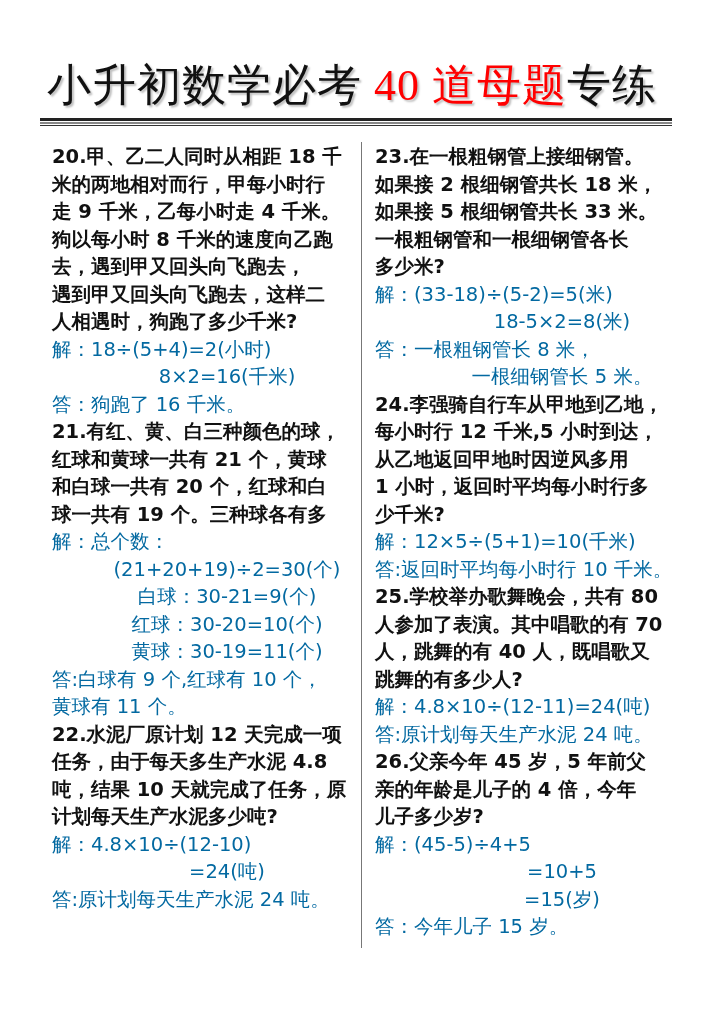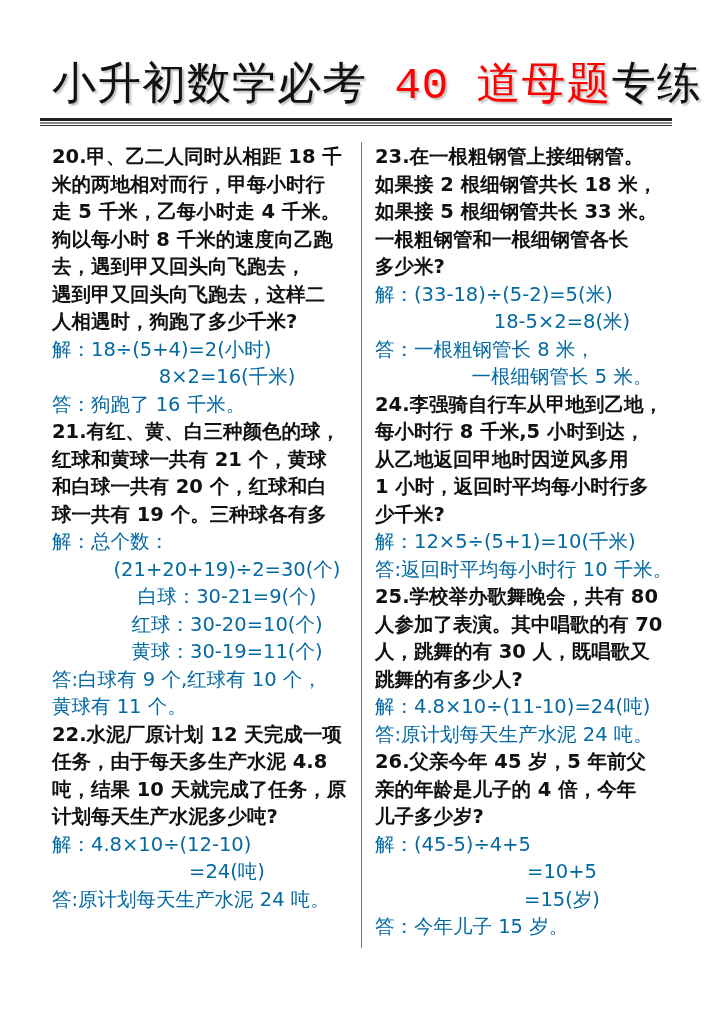--- a/index.html
+++ b/index.html
@@ -1,19 +1,19 @@
 <!DOCTYPE html>
 <html><head>
 <meta charset="utf-8">
 <style>
   html, body { margin: 0; padding: 0; background: #ffffff; }
   body { width: 724px; height: 1024px; position: relative; overflow: hidden;
          font-family: "DejaVu Sans", "Liberation Sans", sans-serif; color: #111; }
-  .title { position: absolute; left: 52px; top: 58px; width: 632px; text-align: center;
-           font-family: Liberation Mono, monospace; font-size: 44px; line-height: 56px;
+  .title { position: absolute; left: 36px; top: 58px; width: 632px; text-align: center;
+           font-family: Liberation Serif, serif; font-size: 44px; line-height: 56px;
            letter-spacing: 1px; color: #111; white-space: nowrap;
            text-shadow: 2px 2px 2px rgba(0,0,0,0.25); }
   .title .red { color: #ff0000; }
   .rule { position: absolute; left: 40px; width: 632px; }
   .rule.r1 { top: 118px; height: 3px; background: #222; }
   .rule.r2 { top: 122px; height: 2px; background: #888; }
   .rule.r3 { top: 125px; height: 1px; background: #333; }
   .divider { position: absolute; left: 361px; top: 142px; width: 1px; height: 806px; background: #777; }
   .col { position: absolute; top: 143px; font-size: 19.5px; line-height: 27.5px; }
   .col.left { left: 52px; width: 306px; }
@@ -32,21 +32,21 @@
 <div class="rule r2"></div>
 <div class="rule r3"></div>
 
 <div class="divider"></div>
 
 <div class="col left">
 
   <div>
     <div class="line q">20.甲、乙二人同时从相距 18 千</div>
     <div class="line q">米的两地相对而行，甲每小时行</div>
-    <div class="line q">走 5 千米，乙每小时走 4 千米。</div>
+    <div class="line q">走 9 千米，乙每小时走 4 千米。</div>
     <div class="line q">狗以每小时 8 千米的速度向乙跑</div>
     <div class="line q">去，遇到甲又回头向飞跑去，</div>
     <div class="line q">遇到甲又回头向飞跑去，这样二</div>
     <div class="line q">人相遇时，狗跑了多少千米?</div>
     <div class="line red"><span>解：</span><span>18÷(5+4)=2(小时)</span></div>
     <div class="line red indent">8×2=16(千米)</div>
     <div class="line red"><span>答：</span><span>狗跑了 16 千米。</span></div>
   </div>
 
   <div>
@@ -83,34 +83,34 @@
     <div class="line q">一根粗钢管和一根细钢管各长</div>
     <div class="line q">多少米?</div>
     <div class="line red"><span>解：</span><span>(33-18)÷(5-2)=5(米)</span></div>
     <div class="line red indent">18-5×2=8(米)</div>
     <div class="line red"><span>答：</span><span>一根粗钢管长 8 米，</span></div>
     <div class="line red indent">一根细钢管长 5 米。</div>
   </div>
 
   <div>
     <div class="line q">24.李强骑自行车从甲地到乙地，</div>
-    <div class="line q">每小时行 8 千米,5 小时到达，</div>
+    <div class="line q">每小时行 12 千米,5 小时到达，</div>
     <div class="line q">从乙地返回甲地时因逆风多用</div>
     <div class="line q">1 小时，返回时平均每小时行多</div>
     <div class="line q">少千米?</div>
     <div class="line red"><span>解：</span><span>12×5÷(5+1)=10(千米)</span></div>
     <div class="line red"><span>答:</span><span>返回时平均每小时行 10 千米。</span></div>
   </div>
 
   <div>
     <div class="line q">25.学校举办歌舞晚会，共有 80</div>
     <div class="line q">人参加了表演。其中唱歌的有 70</div>
-    <div class="line q">人，跳舞的有 30 人，既唱歌又</div>
+    <div class="line q">人，跳舞的有 40 人，既唱歌又</div>
     <div class="line q">跳舞的有多少人?</div>
-    <div class="line red"><span>解：</span><span>4.8×10÷(11-10)=24(吨)</span></div>
+    <div class="line red"><span>解：</span><span>4.8×10÷(12-11)=24(吨)</span></div>
     <div class="line red"><span>答:</span><span>原计划每天生产水泥 24 吨。</span></div>
   </div>
 
   <div>
     <div class="line q">26.父亲今年 45 岁，5 年前父</div>
     <div class="line q">亲的年龄是儿子的 4 倍，今年</div>
     <div class="line q">儿子多少岁?</div>
     <div class="line red"><span>解：</span><span>(45-5)÷4+5</span></div>
     <div class="line red indent">=10+5</div>
     <div class="line red indent">=15(岁)</div>

